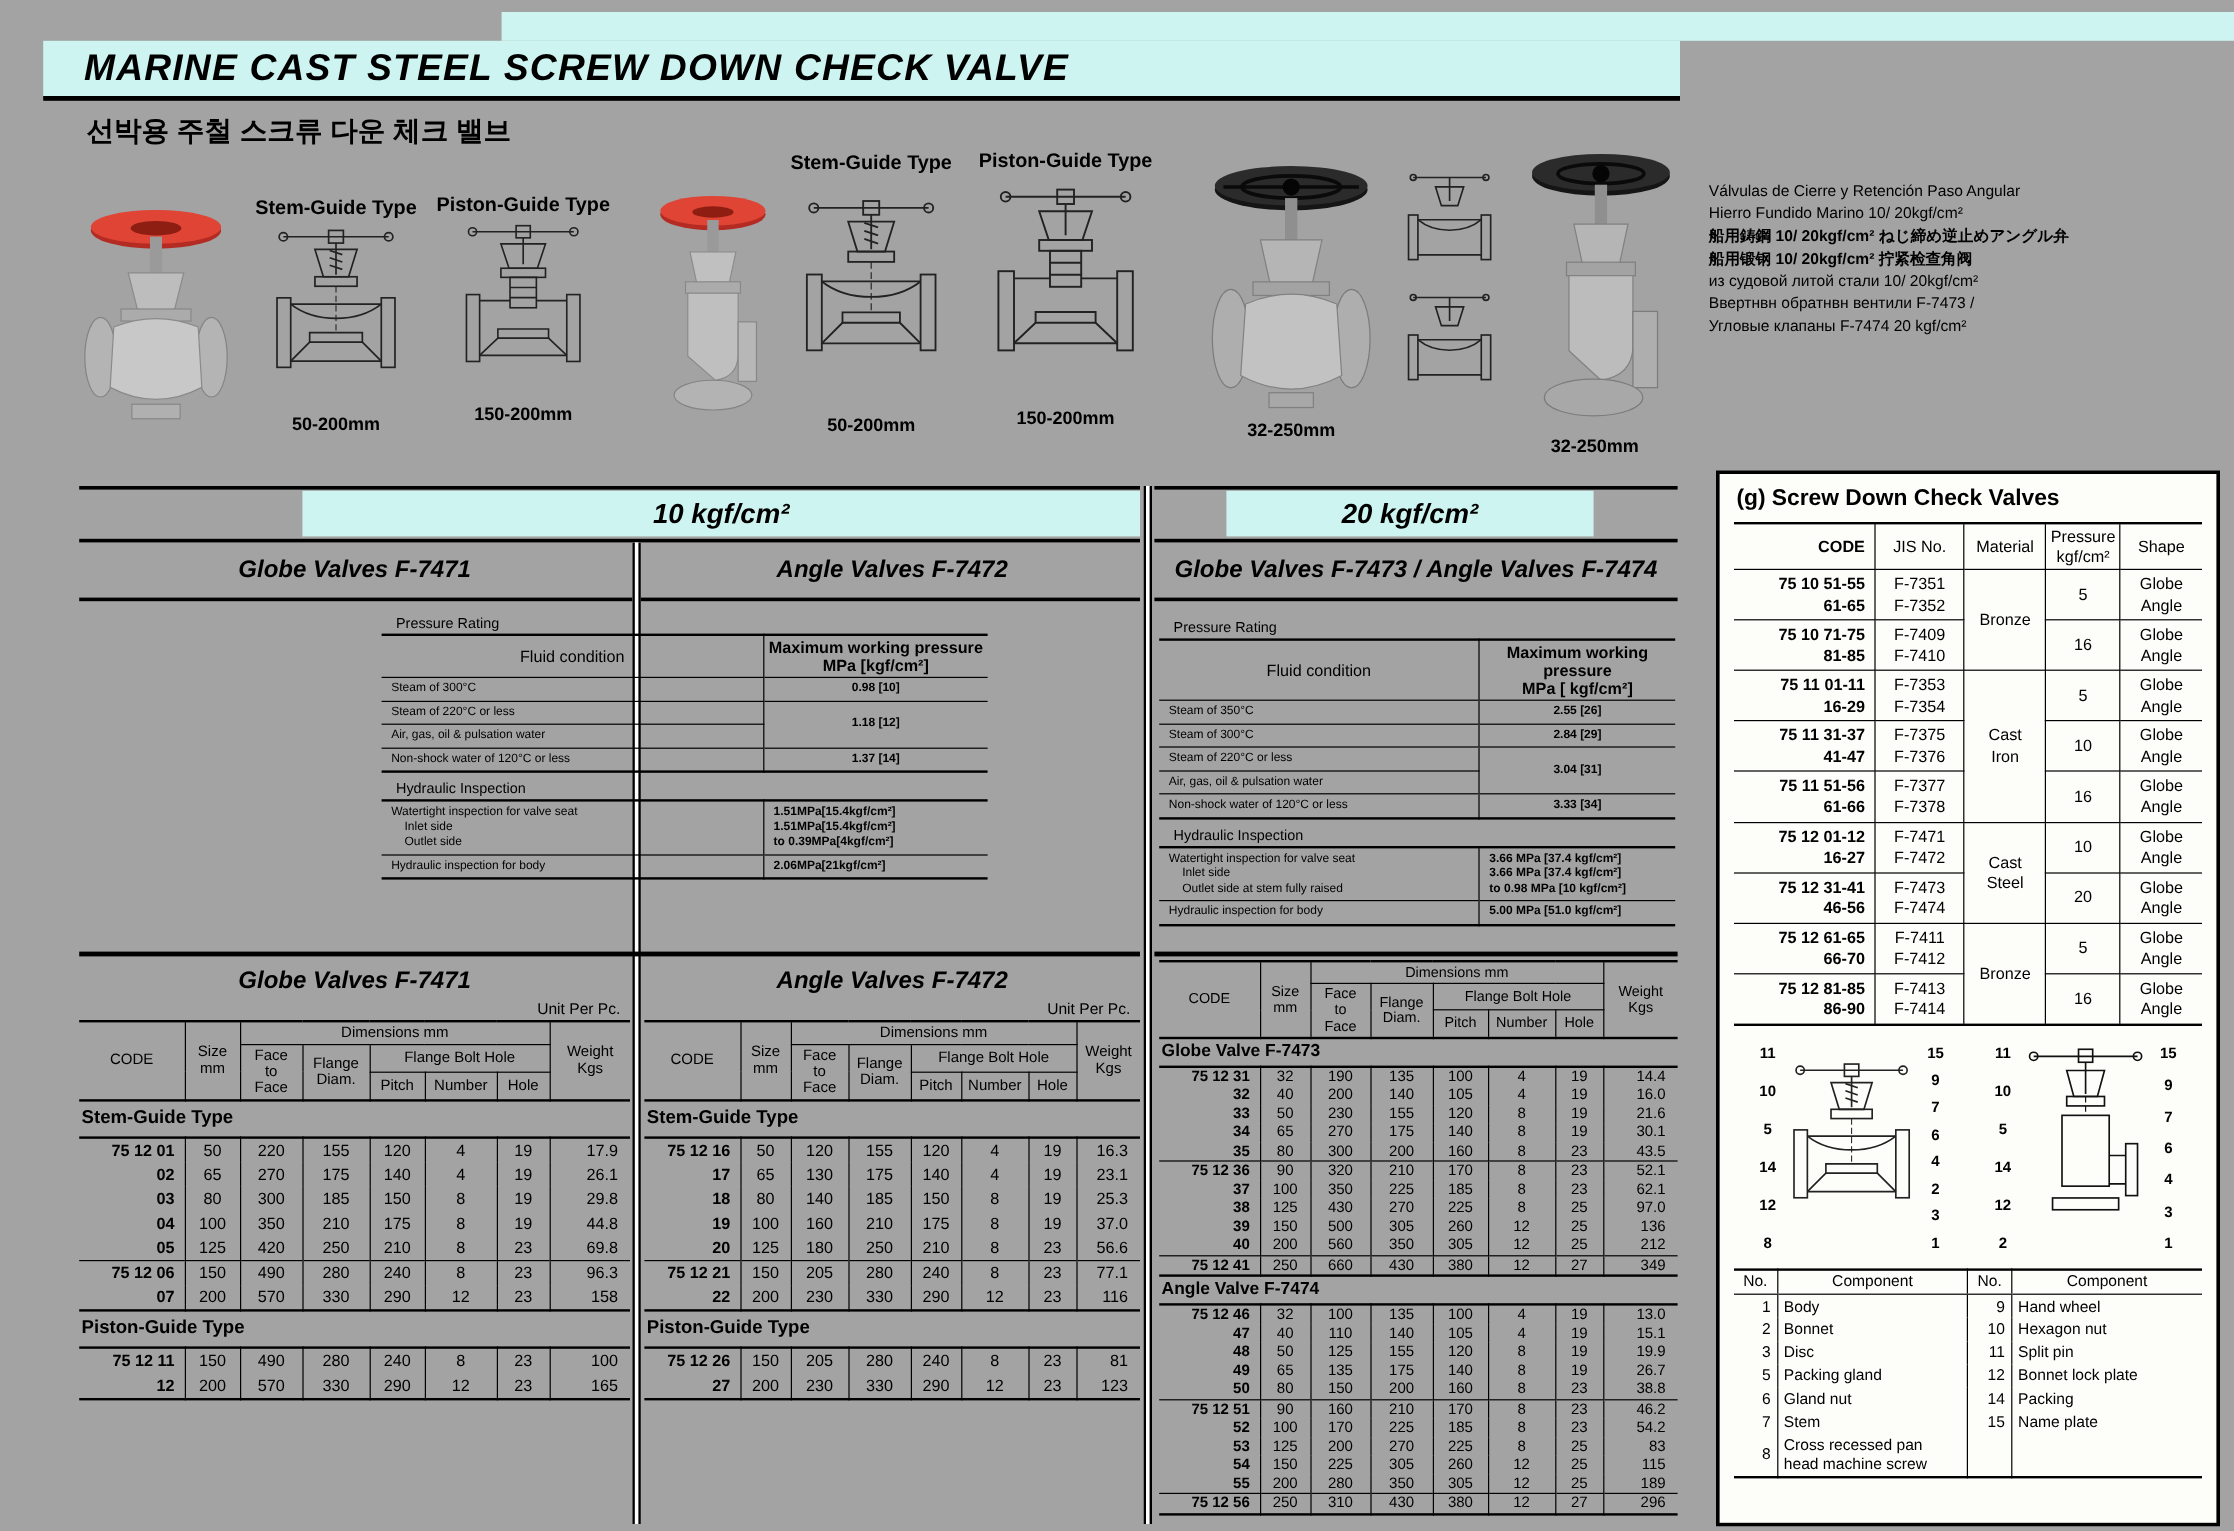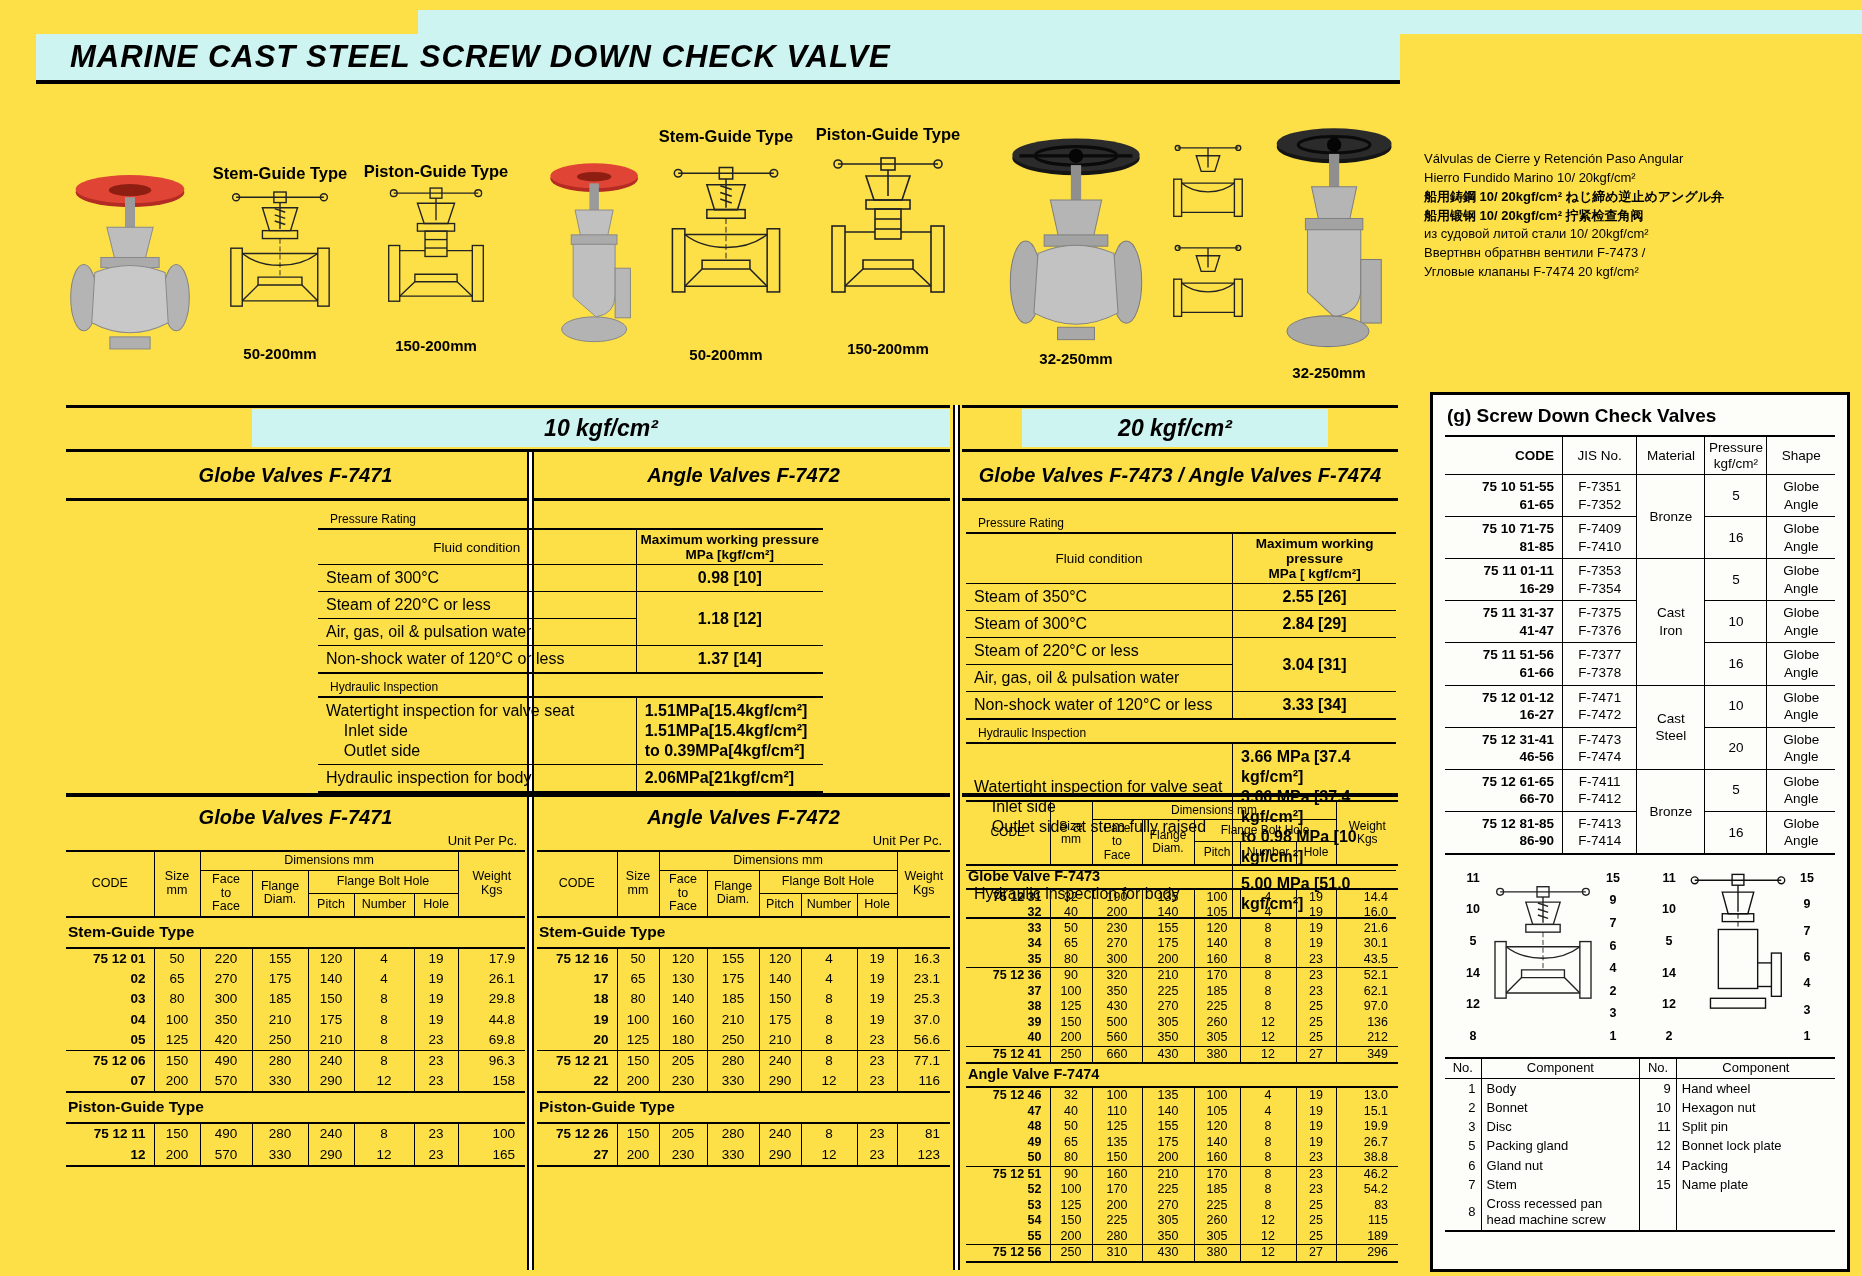--- a/index.html
+++ b/index.html
@@ -1,16 +1,16 @@
 <!DOCTYPE html>
 <html><head>
 <meta charset="utf-8">
 <style>
   html,body{margin:0;padding:0;background:#888;}
-  .page{position:relative;width:1862px;height:1276px;background:#fde047;font-family:"Liberation Sans",sans-serif;color:#000;overflow:hidden;}
+  .page{position:relative;width:1862px;height:1276px;background:#a3a3a3;font-family:"Liberation Sans",sans-serif;color:#000;overflow:hidden;}
   .cyan{background:#cdf4f0;}
   .top-strip{position:absolute;left:418px;top:10px;width:1444px;height:24px;}
   .title-bar{position:absolute;left:36px;top:34px;width:1364px;height:46px;display:flex;align-items:center;padding-left:34px;box-sizing:border-box;}
   .title-text{font-size:31px;font-weight:bold;font-style:italic;letter-spacing:1px;white-space:nowrap;}
   .subtitle{position:absolute;left:72px;top:94px;font-size:23px;font-weight:bold;}
   .hrule{position:absolute;background:#000;height:3px;}
   .vsep{position:absolute;width:3px;border-left:2px solid #000;border-right:2px solid #000;background:#fff;}
   
   .fig{position:absolute;display:flex;flex-direction:column;align-items:center;gap:2px;text-align:center;}
   .flabel{font-size:16.5px;font-weight:bold;white-space:nowrap;}
@@ -18,21 +18,21 @@
   
   .intl{position:absolute;left:1424px;top:150px;width:436px;font-size:13px;line-height:1.45;}
   .intl div:nth-child(3),.intl div:nth-child(4){font-weight:bold;}
   
   .band{position:absolute;height:38px;display:flex;align-items:center;justify-content:center;font-size:23px;font-weight:bold;font-style:italic;}
   .half-head{position:absolute;height:46px;display:flex;align-items:center;justify-content:center;font-size:20px;font-weight:bold;font-style:italic;white-space:nowrap;}
   
   .prblock{position:absolute;}
   .prhead{font-size:12px;padding-left:12px;margin:6px 0 2px 0;}
   .prt{border-collapse:collapse;width:100%;border-top:2px solid #000;border-bottom:2px solid #000;}
-  .prt td{border-top:1px solid #000;font-size:16px;padding:3px 8px;line-height:1.25;}
+  .prt td{border-top:1px solid #000;font-size:10px;padding:3px 8px;line-height:1.25;}
   .prt tr:first-child td{border-top:none;}
   .prt td + td{border-left:1px solid #000;text-align:center;font-weight:bold;}
   .prt tr.head td{text-align:center;font-size:13.5px;line-height:1.12;padding:2px;}
   .prt td.lft{text-align:left;}
   
   .dimwrap{position:absolute;}
   .dim-title{text-align:center;font-size:20px;font-weight:bold;font-style:italic;margin-bottom:4px;}
   .unit{text-align:right;font-size:13px;margin:0 8px 2px 0;}
   .dimt{border-collapse:collapse;border-top:2px solid #000;border-bottom:2px solid #000;width:100%;table-layout:fixed;}
   .dimt td{font-size:13.5px;padding:1px 4px;text-align:center;border-left:1px solid #000;border-right:1px solid #000;line-height:1.35;overflow:hidden;}
@@ -144,20 +144,21 @@
         </g>
       </symbol>
     </defs>
   </svg>
 
   <div class="top-strip cyan"></div>
   <div class="title-bar cyan">
     <span class="title-text">MARINE  CAST STEEL  SCREW DOWN CHECK VALVE</span>
   </div>
   <div class="hrule" style="left:36px;top:80px;width:1364px;height:4px;"></div>
+  <div class="subtitle">선박용 주철 스크류 다운 체크 밸브</div>
 
   <div class="fig" style="left:46px;top:164px;width:168px;">
     <svg width="168" height="196" viewBox="0 0 150 195">
       <ellipse cx="75" cy="28" rx="54" ry="15" fill="#b32b22"></ellipse>
       <ellipse cx="75" cy="25" rx="54" ry="14" fill="#df4434"></ellipse>
       <ellipse cx="75" cy="26" rx="21" ry="6" fill="#8e1d12"></ellipse>
       <rect x="70" y="33" width="10" height="32" fill="#9a9a9a"></rect>
       <polygon points="52,63 98,63 90,95 60,95" fill="#bdbdbd" stroke="#8a8a8a"></polygon>
       <rect x="46" y="93" width="58" height="10" fill="#ababab" stroke="#888"></rect>
       <ellipse cx="29" cy="133" rx="13" ry="33" fill="#b4b4b4" stroke="#848484"></ellipse>

